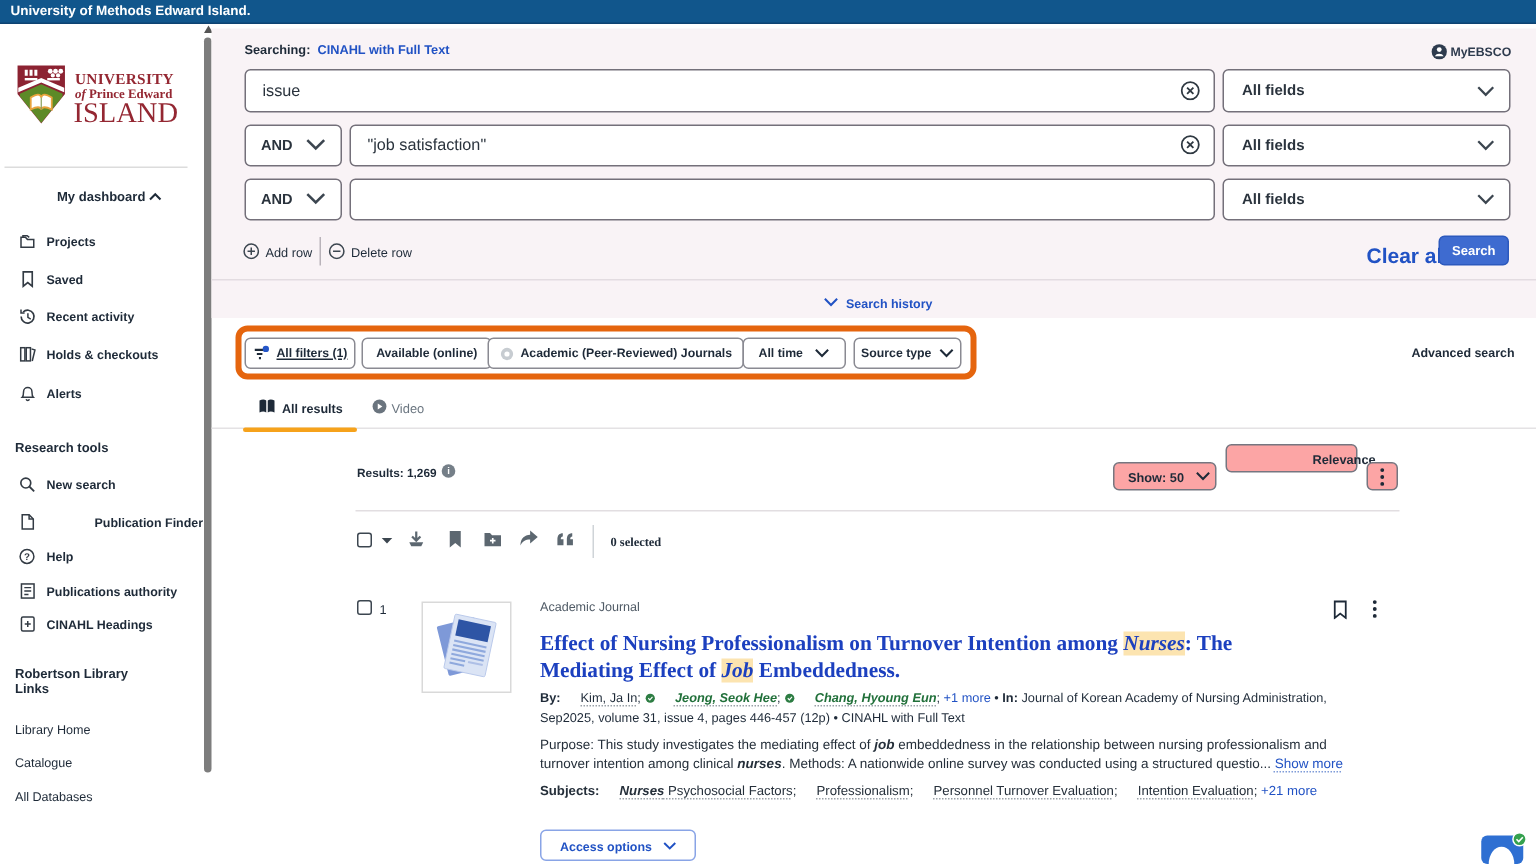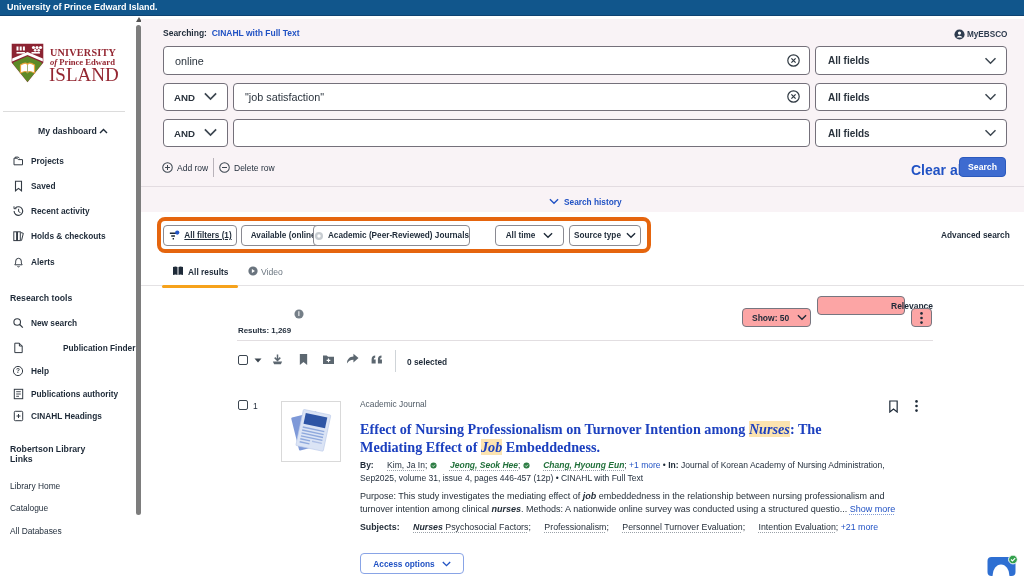--- a/index.html
+++ b/index.html
@@ -26,21 +26,21 @@
 
 .cbtn { position:absolute; background:#fca5a5; border:1px solid #767680; border-radius:4px; font-size:8.5px; font-weight:bold; color:#1e2a38; display:flex; align-items:center; white-space:nowrap; }
 
 .dotted { text-decoration:underline dotted #9aa1a8; text-underline-offset:2px;margin-left:11px; }
 .bluedot { text-decoration:underline dotted #7f9bd8; text-underline-offset:2px; }
 .grn { color:#21703a; font-weight:600; font-style:italic; }
 </style>
 </head>
 <body>
 
-<div class="topbar">University of Prince Edward Island.</div>
+<div class="topbar">University of Methods Edward Island.</div>
 
 <svg class="abs" style="left:10px;top:42px" width="112" height="42" viewBox="0 0 112 42">
   <path d="M1,1 h33 v20 L17.5,41.5 1,21 z" fill="#8c2332"></path>
   <path d="M2.2,2.2 h30.6 V16.2 L17.5,9.8 2.2,16.2 z" fill="#8c2332"></path>
   <path d="M2.2,16.5 L17.5,10 32.8,16.5 32.8,19.5 17.5,13 2.2,19.5 z" fill="#fff"></path>
   <path d="M3.2,20.5 L17.5,14.2 31.8,20.5 31.6,22.5 17.5,40 3.4,22.5 z" fill="#5d8a27"></path>
   <path d="M1,1 h33 v20 L17.5,41.5 1,21 z" fill="none" stroke="#fff" stroke-width="1.4"></path>
   <g fill="#fff">
     <rect x="6.5" y="4.5" width="2" height="4"></rect>
       <rect x="9.7" y="4.5" width="2" height="4"></rect>
@@ -142,21 +142,21 @@
 <div class="panel"></div>
 <div class="abs" style="left:163px;top:28px;font-size:8.5px;font-weight:bold;">Searching: &nbsp;<span class="blue">CINAHL with Full Text</span></div>
 
 <svg class="abs" style="left:954px;top:29px" width="11" height="11" viewBox="0 0 13 13">
     <circle cx="6.5" cy="6.5" r="6" fill="#2e3b4e"></circle>
     <circle cx="6.5" cy="4.8" r="1.9" fill="#fff"></circle>
     <path d="M3,10 a3.8,3.2 0 0 1 7,0 z" fill="#fff"></path>
   </svg>
 <div class="abs" style="left:967px;top:30px;font-size:8.2px;font-weight:bold;color:#2e3b4e;">MyEBSCO</div>
 
-<div class="inp" style="left:163px;top:46px;width:647px;height:29px;padding-left:11px;">online</div>
+<div class="inp" style="left:163px;top:46px;width:647px;height:29px;padding-left:11px;">issue</div>
 <svg class="abs" style="left:787px;top:54px" width="13" height="13" viewBox="0 0 13 13">
     <circle cx="6.5" cy="6.5" r="5.7" fill="none" stroke="#2f3942" stroke-width="1.2"></circle>
     <path d="M4.4,4.4 l4.2,4.2 M8.6,4.4 l-4.2,4.2" stroke="#2f3942" stroke-width="1.2"></path>
   </svg>
 <div class="inp" style="left:815px;top:46px;width:192px;height:29px;padding-left:12px;font-size:10px;font-weight:bold;">All fields</div>
 <svg class="abs" style="left:984px;top:57px" width="13" height="8" viewBox="0 0 12 8">
     <path d="M1,1.2 l5,5 L11,1.2" stroke="#3c4650" stroke-width="1.5" fill="none"></path>
   </svg>
 
 <div class="inp" style="left:163px;top:83px;width:65px;height:28px;padding-left:10px;font-size:9.7px;font-weight:bold;">AND</div>
@@ -206,21 +206,21 @@
 
 <div class="abs" style="left:157px;top:217px;width:494px;height:36px;border:4px solid #e5650e;border-radius:8px;"></div>
 <div class="fbtn" style="left:163px;width:74px;text-decoration:underline;">
   <svg width="12" height="12" viewBox="0 0 13 13" style="margin-right:4px">
       <path d="M2,3.5 h7 M3.5,6.5 h4 M5,9.5 h1.5" stroke="#1e2a38" stroke-width="1.5"></path>
       <circle cx="10" cy="2.8" r="2.3" fill="#2456c8"></circle>
     </svg>
   All filters (1)
 </div>
 <div class="fbtn" style="left:241px;width:87px;">Available (online)</div>
-<div class="fbtn" style="left:313px;width:157px;">
+<div class="fbtn" style="left:325px;width:171px;">
   <svg width="10" height="10" viewBox="0 0 11 11" style="margin-right:4px">
       <circle cx="5.5" cy="5.5" r="4.5" fill="#c7ccd1"></circle>
       <circle cx="5.5" cy="5.5" r="1.9" fill="#fff"></circle>
     </svg>
   Academic (Peer-Reviewed) Journals
 </div>
 <div class="fbtn" style="left:495px;width:69px;">All time
   <svg width="10" height="7" viewBox="0 0 11 7" style="margin-left:8px">
       <path d="M1,1 l4.5,4.5 L10,1" stroke="#1e2a38" stroke-width="1.5" fill="none"></path>
     </svg>
@@ -238,32 +238,32 @@
   </svg>
 <div class="abs" style="left:188px;top:267px;font-size:8.4px;font-weight:bold;">All results</div>
 <svg class="abs" style="left:248px;top:266px" width="10" height="10" viewBox="0 0 13 13">
     <circle cx="6.5" cy="6.5" r="6" fill="#6a747e"></circle>
     <path d="M5,3.8 l4,2.7 L5,9.2 z" fill="#fff"></path>
   </svg>
 <div class="abs" style="left:261px;top:267px;font-size:8.6px;color:#6b7680;">Video</div>
 <div class="abs" style="left:141px;top:285px;width:883px;height:1px;background:#e4e2e4;"></div>
 <div class="abs" style="left:162px;top:285px;width:76px;height:3px;background:#f6a21b;border-radius:2px;"></div>
 
-<div class="abs" style="left:238px;top:326px;font-size:7.9px;font-weight:bold;">Results: 1,269</div>
+<div class="abs" style="left:238px;top:311px;font-size:7.9px;font-weight:bold;">Results: 1,269</div>
 <svg class="abs" style="left:294px;top:309px" width="10" height="10" viewBox="0 0 11 11">
     <circle cx="5.5" cy="5.5" r="5" fill="#757f88"></circle>
     <text x="5.5" y="8" font-size="7" font-weight="bold" fill="#fff" text-anchor="middle">i</text>
   </svg>
 
 <div class="cbtn" style="left:742px;top:308px;width:69px;height:19px;padding-left:9px;">Show: 50
   <svg width="10" height="7" viewBox="0 0 11 7" style="margin-left:8px">
       <path d="M1,1 l4.5,4.5 L10,1" stroke="#1e2a38" stroke-width="1.5" fill="none"></path>
     </svg>
 </div>
-<div class="cbtn" style="left:817px;top:296px;width:88px;height:19px;padding-left:21px;gap:48px;">
+<div class="cbtn" style="left:817px;top:296px;width:88px;height:19px;padding-left:5px;gap:48px;">
   <svg width="11" height="11" viewBox="0 0 12 12" style="margin-right:4px">
       <path d="M3,1.5 v8 M1.2,7.6 l1.8,2 1.8,-2" stroke="#1e2a38" stroke-width="1.1" fill="none"></path>
       <path d="M6.8,2.5 h4 M6.8,5 h3 M6.8,7.5 h2" stroke="#1e2a38" stroke-width="1.1"></path>
     </svg>
   Relevance
   <svg width="10" height="7" viewBox="0 0 11 7" style="margin-left:7px">
       <path d="M1,1 l4.5,4.5 L10,1" stroke="#1e2a38" stroke-width="1.5" fill="none"></path>
     </svg>
 </div>
 <div class="cbtn" style="left:911px;top:308px;width:21px;height:19px;justify-content:center;">
@@ -292,21 +292,21 @@
     <path d="M7,5 v4 M5,7 h4" stroke="#fff" stroke-width="1.2"></path>
   </svg>
 <svg class="abs" style="left:346px;top:353px" width="13" height="12" viewBox="0 0 14 13">
     <path d="M8,0.8 L13.5,5.5 L8,10.2 V7.2 C4.5,7.2 2.5,8.5 1,11.5 C1,6.5 4,4 8,3.8 z" fill="#5c6770"></path>
   </svg>
 <svg class="abs" style="left:371px;top:355px" width="12" height="9" viewBox="0 0 13 10">
     <path d="M0.5,9.5 V5 C0.5,2 2,0.5 4.5,0.5 V3 C3.5,3 3,3.7 3,5 h2 v4.5 z" fill="#5c6770"></path>
     <path d="M7.5,9.5 V5 C7.5,2 9,0.5 11.5,0.5 V3 C10.5,3 10,3.7 10,5 h2 v4.5 z" fill="#5c6770"></path>
   </svg>
 <div class="abs" style="left:395px;top:350px;width:1px;height:22px;background:#cfd4d8;"></div>
-<div class="abs" style="left:407px;top:357px;font-size:8.3px;font-weight:600;">0 selected</div>
+<div class="abs" style="left:407px;top:357px;font-size:8.3px;font-weight:600;font-family:Liberation Serif, serif;">0 selected</div>
 
 <div class="abs" style="left:238px;top:400px;width:10px;height:10px;border:1.4px solid #3c4650;border-radius:2px;"></div>
 <div class="abs" style="left:253px;top:401px;font-size:8.5px;">1</div>
 
 <div class="abs" style="left:281px;top:401px;width:60px;height:61px;border:1px solid #d9d9d9;background:#fff;">
 <svg width="58" height="59" viewBox="0 0 58 59">
   <g transform="rotate(-14 26 30)">
         <rect x="13" y="12" width="26" height="34" rx="1" fill="#7e99d8"></rect>
       </g>
   <g transform="rotate(12 32 30)">

